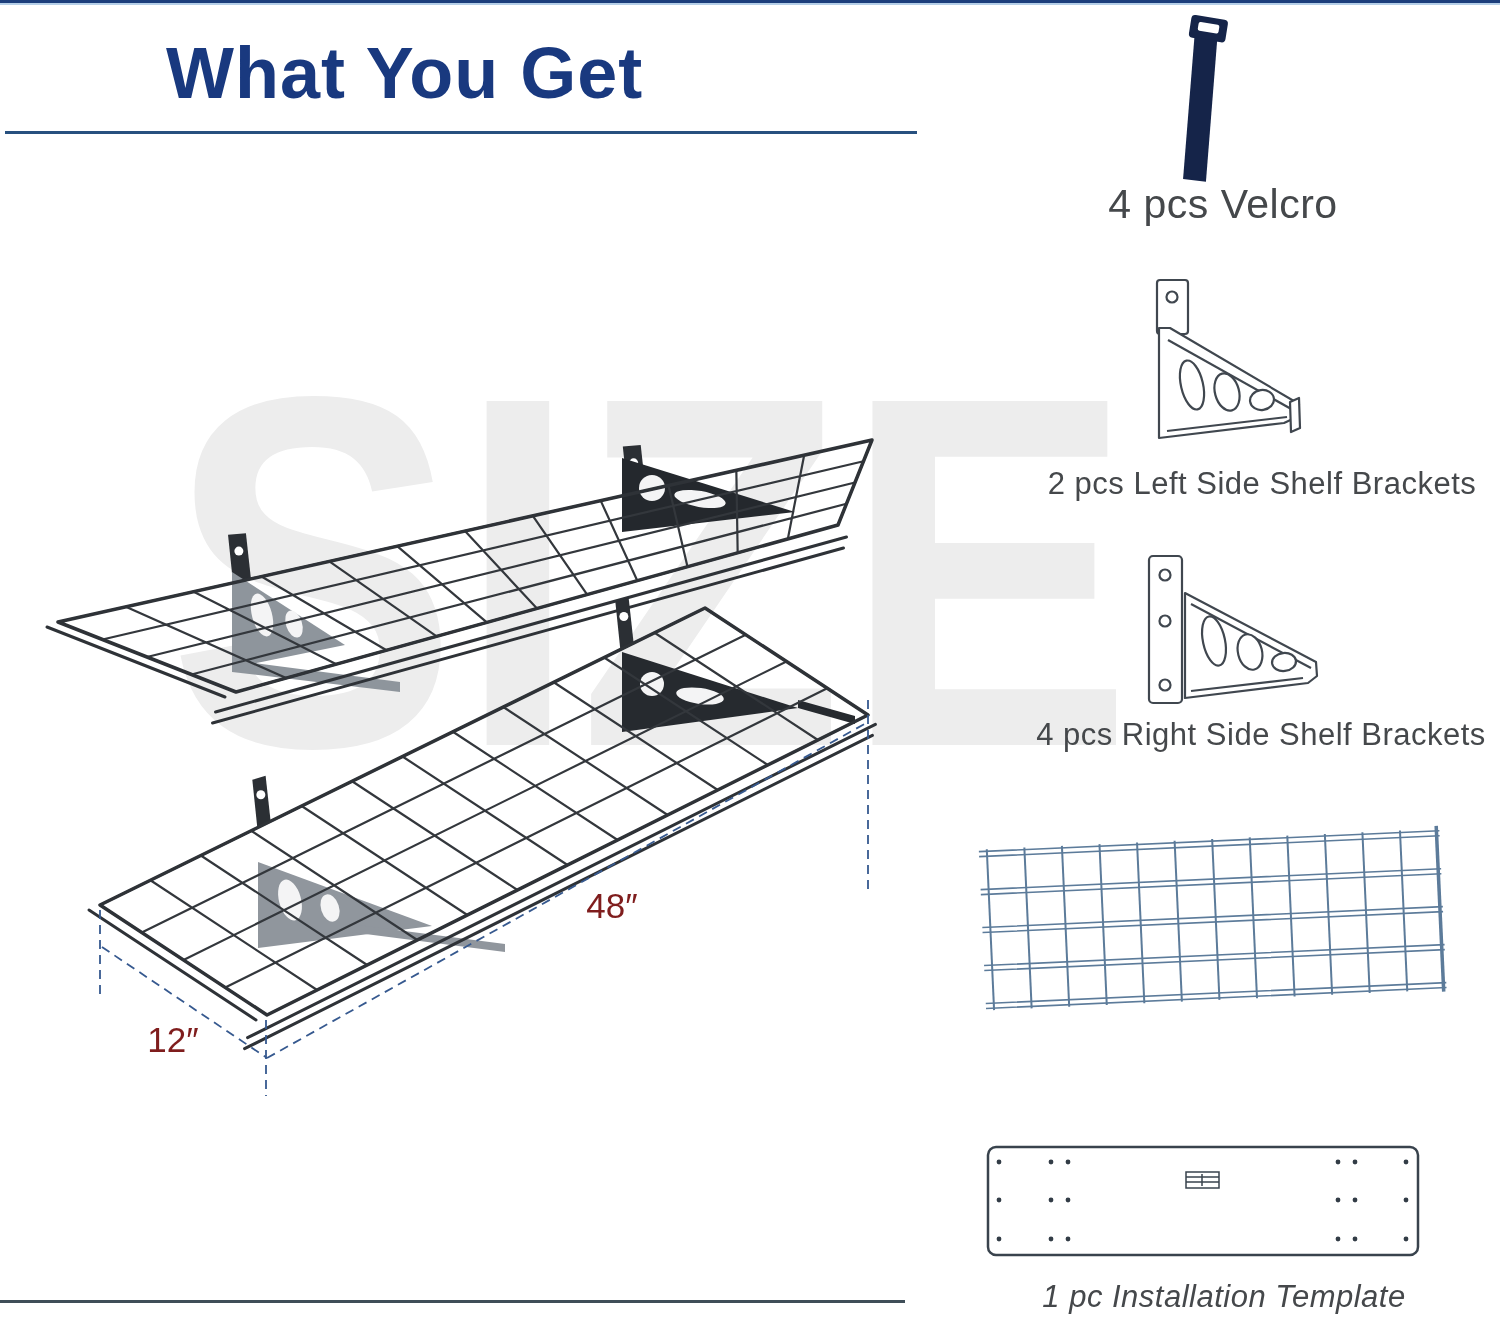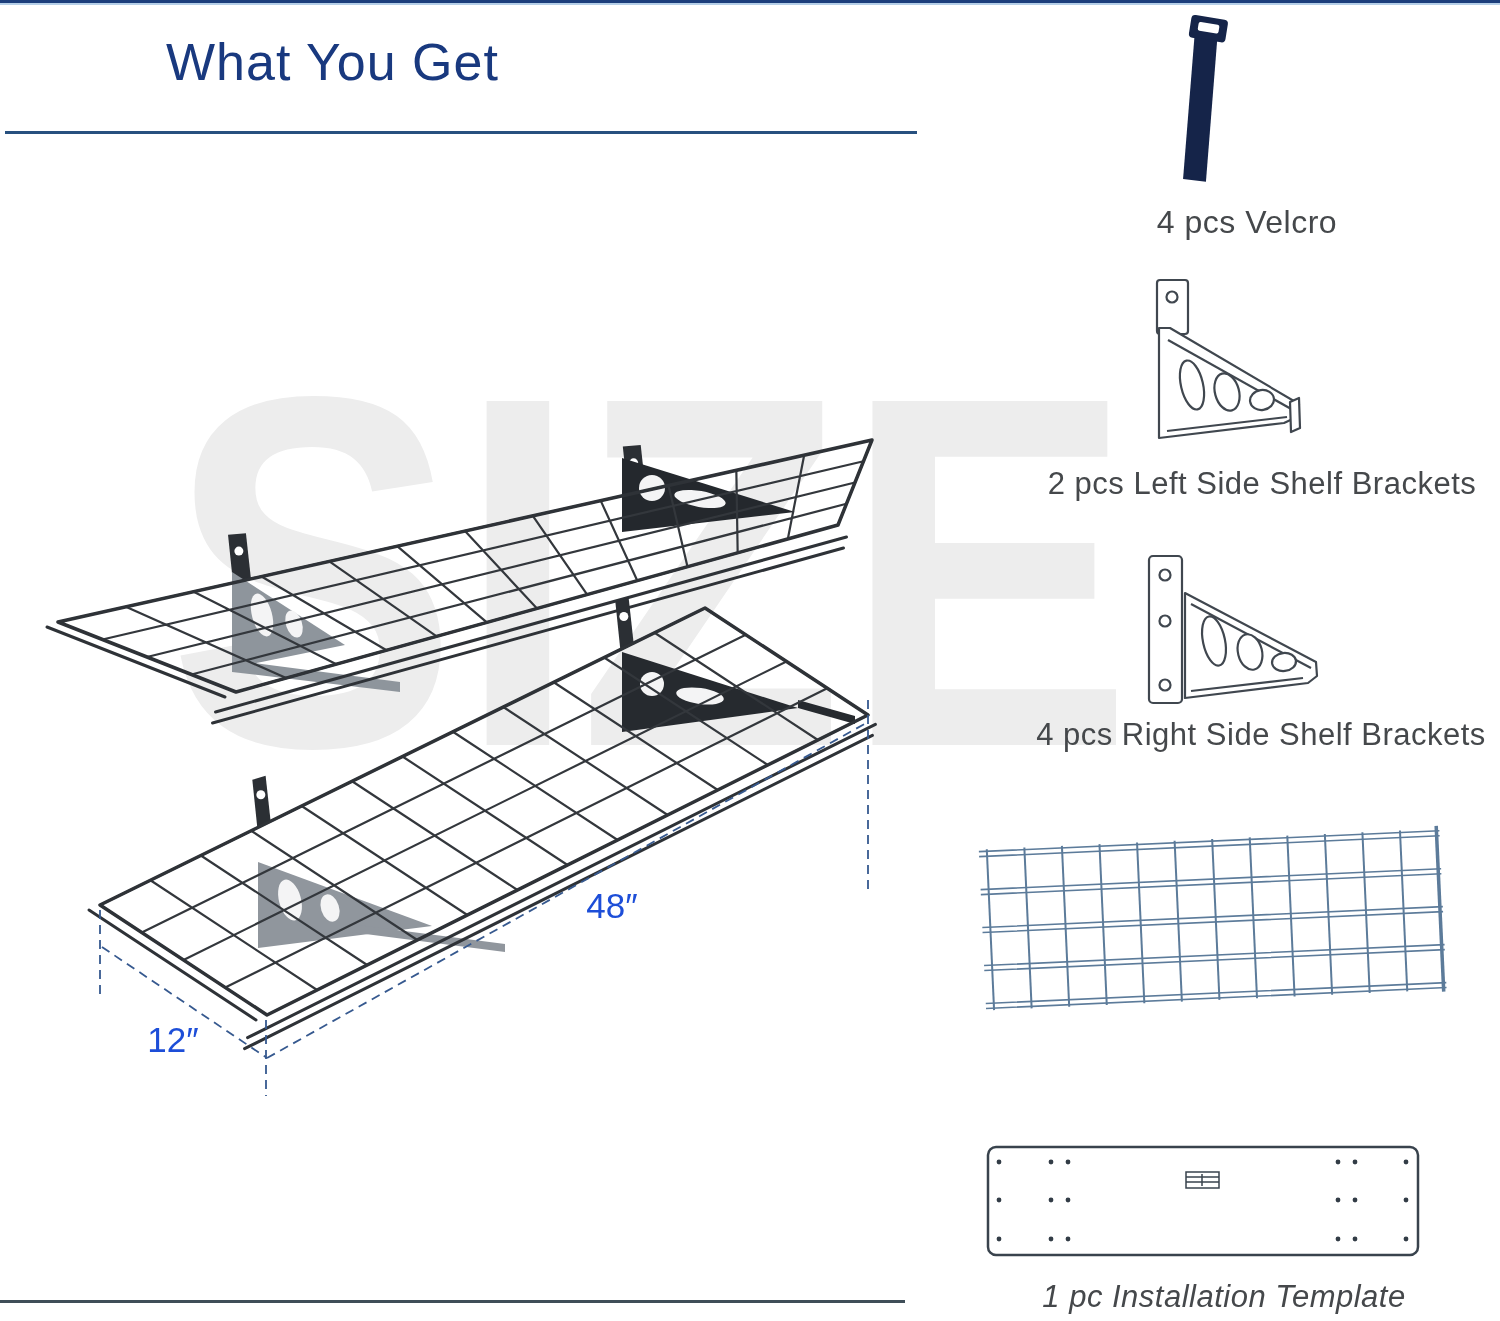--- a/index.html
+++ b/index.html
@@ -3,32 +3,32 @@
 <meta charset="utf-8">
 <style>
   html,body{margin:0;padding:0;background:#fff;}
   .stage{
     position:relative;width:1500px;height:1321px;background:#ffffff;overflow:hidden;
     font-family:"Liberation Sans", sans-serif;
   }
   .topline{position:absolute;left:0;top:0;width:1500px;height:3px;background:#1c3e7c;}
   .topline-light{position:absolute;left:0;top:3px;width:1500px;height:2px;background:#b5cfe8;}
   .page-title{
-    position:absolute;left:166px;top:32px;font-size:52px;font-weight:normal;
+    position:absolute;left:166px;top:32px;font-size:72px;font-weight:bold;
     color:#19397f;letter-spacing:1px;white-space:nowrap;
   }
   .title-divider{position:absolute;left:5px;top:131px;width:912px;height:3px;background:#27507f;}
   .bottomline{position:absolute;left:0;top:1300px;width:905px;height:3px;background:#3f4e58;}
   .art{position:absolute;left:0;top:0;}
   .part-label{
     position:absolute;transform:translateX(-50%);font-size:31px;color:#45484b;
     white-space:nowrap;letter-spacing:0.5px;
   }
   .dim-label{
-    position:absolute;transform:translateX(-50%);font-size:35px;color:#1d4ed8;
+    position:absolute;transform:translateX(-50%);font-size:35px;color:#7f1d1d;
     white-space:nowrap;font-weight:500;
   }
 </style>
 </head>
 <body>
 
 <div class="stage">
 
   <div class="topline"></div>
   <div class="topline-light"></div>
@@ -177,19 +177,19 @@
       <g stroke="#39434d" stroke-width="1.5" fill="none">
         <rect x="1186" y="1172" width="33" height="16"></rect>
         <path d="M1186,1177 H1219 M1186,1182 H1219 M1202,1174 V1186"></path>
       </g>
     </g>
   </svg>
 
   <div class="dim-label" style="left:612px;top:886px;">48″</div>
   <div class="dim-label" style="left:173px;top:1020px;">12″</div>
 
-  <div class="part-label" style="left:1223px;top:204px;font-size:32px;margin-left:24px;">4 pcs Velcro</div>
+  <div class="part-label" style="left:1223px;top:181px;font-size:41px;">4 pcs Velcro</div>
   <div class="part-label" style="left:1262px;top:466px;">2 pcs Left Side Shelf Brackets</div>
   <div class="part-label" style="left:1261px;top:717px;">4 pcs Right Side Shelf Brackets</div>
   <div class="part-label" style="left:1224px;top:1279px;font-style:italic;">1 pc Installation Template</div>
 
   <div class="bottomline"></div>
 </div>
 
 </body></html>

